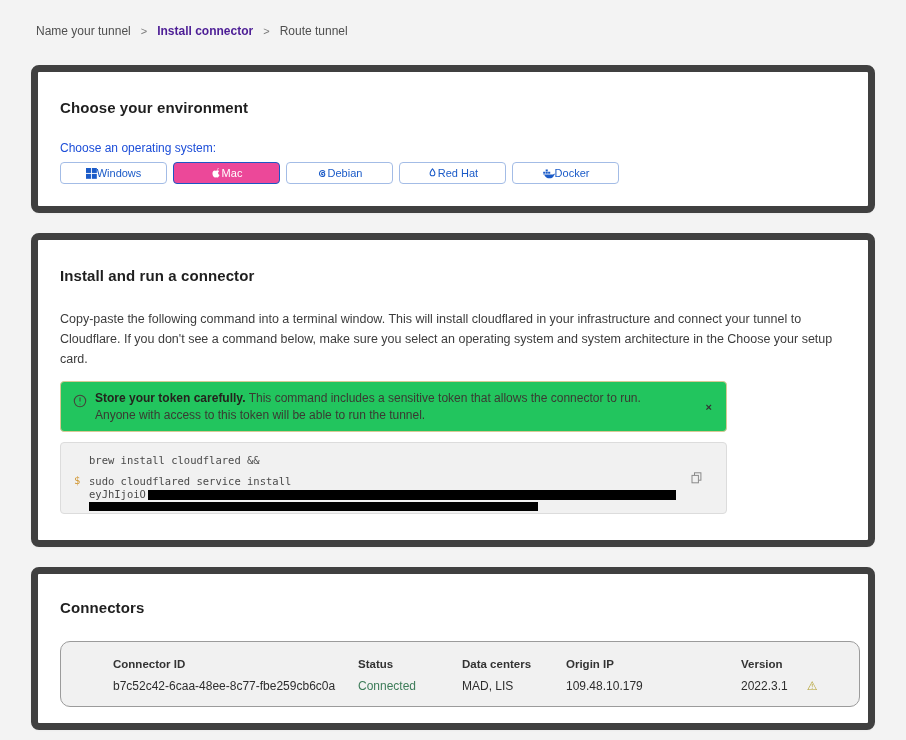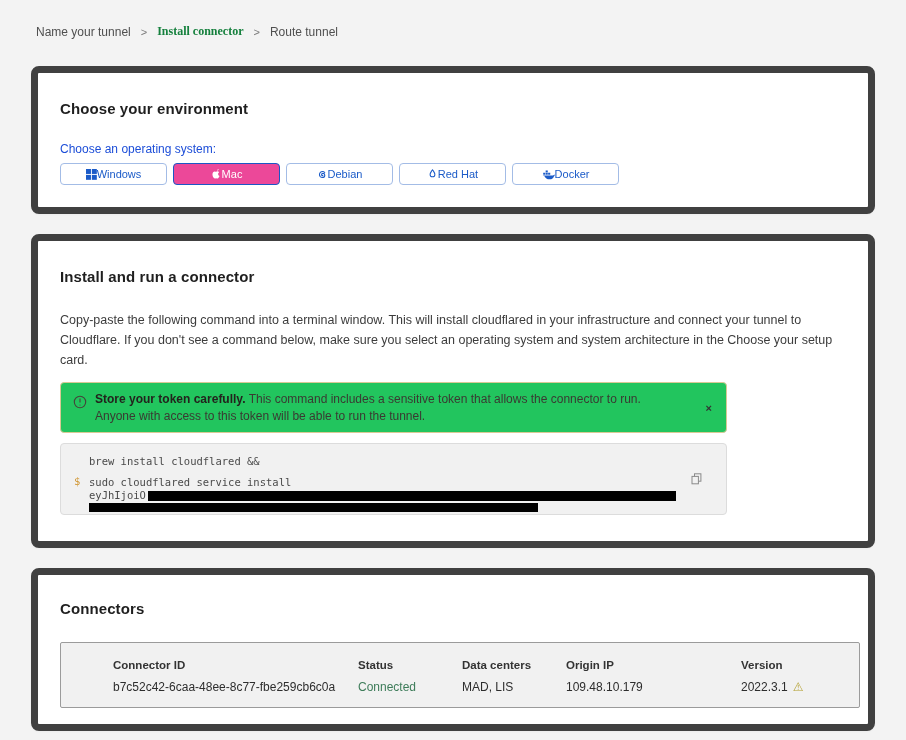--- a/index.html
+++ b/index.html
@@ -10,21 +10,21 @@
     color:#2a2a2a; overflow:hidden;
   }
   .page { position:relative; width:906px; height:740px; }
 
   
   .breadcrumb {
     padding:24px 0 0 36px; font-size:12px; color:#595959;
     display:flex; align-items:center; gap:10px;
   }
   .crumb { color:#4f4f4f; }
-  .crumb.active { color:#15803d; font-weight:bold;font-family:Liberation Serif, serif; }
+  .crumb.active { color:#4c1d95; font-weight:bold; }
   .crumb-sep { color:#7a7a7a; font-size:11px; }
 
   
   .card {
     width:844px; margin-left:31px; background:#ffffff;
     border:7px solid #404040; border-radius:8px;
     box-shadow:0 1px 2px rgba(0,0,0,0.03);
     padding:26px 22px 22px 22px;
   }
   .card-1 { margin-top:27px; }
@@ -72,28 +72,28 @@
   .bar { background:#000000; height:10px; }
   .bar-1 { width:528px; margin-left:2px; }
   .bar-2 { width:449px; height:9px; margin-top:1px; }
   .copy-btn {
     position:absolute; right:22px; top:27px; background:none; border:0; cursor:pointer; padding:2px;
   }
 
   
   .conn-table {
     margin-top:24px; width:800px; height:66px;
-    background:#f1f1f1; border:1px solid #9b9b9b; border-radius:2px;
+    background:#f1f1f1; border:1px solid #9b9b9b; border-radius:10px;
     padding:16px 0 8px 52px;
   }
   .conn-grid { display:grid; grid-template-columns:245px 104px 104px 175px 1fr; }
   .conn-head { font-size:11.5px; font-weight:bold; color:#333333; }
   .conn-vals { margin-top:9px; font-size:12px; color:#2d2d2d; }
   .status-connected { color:#3d7c59; }
-  .version-cell { display:flex; align-items:center; gap:5px; }
+  .version-cell { display:flex; align-items:center; gap:19px; }
   .warn-tri { color:#b3a02f; font-size:12px; line-height:12px; }
 
   
   .next-btn {
     margin:38px 0 0 31px; width:66px; height:28px;
     background:#1b57c5; color:#ffffff; border:0; border-radius:4px;
     font-size:13px; font-family:inherit; cursor:pointer;
   }
 </style>
 </head>

